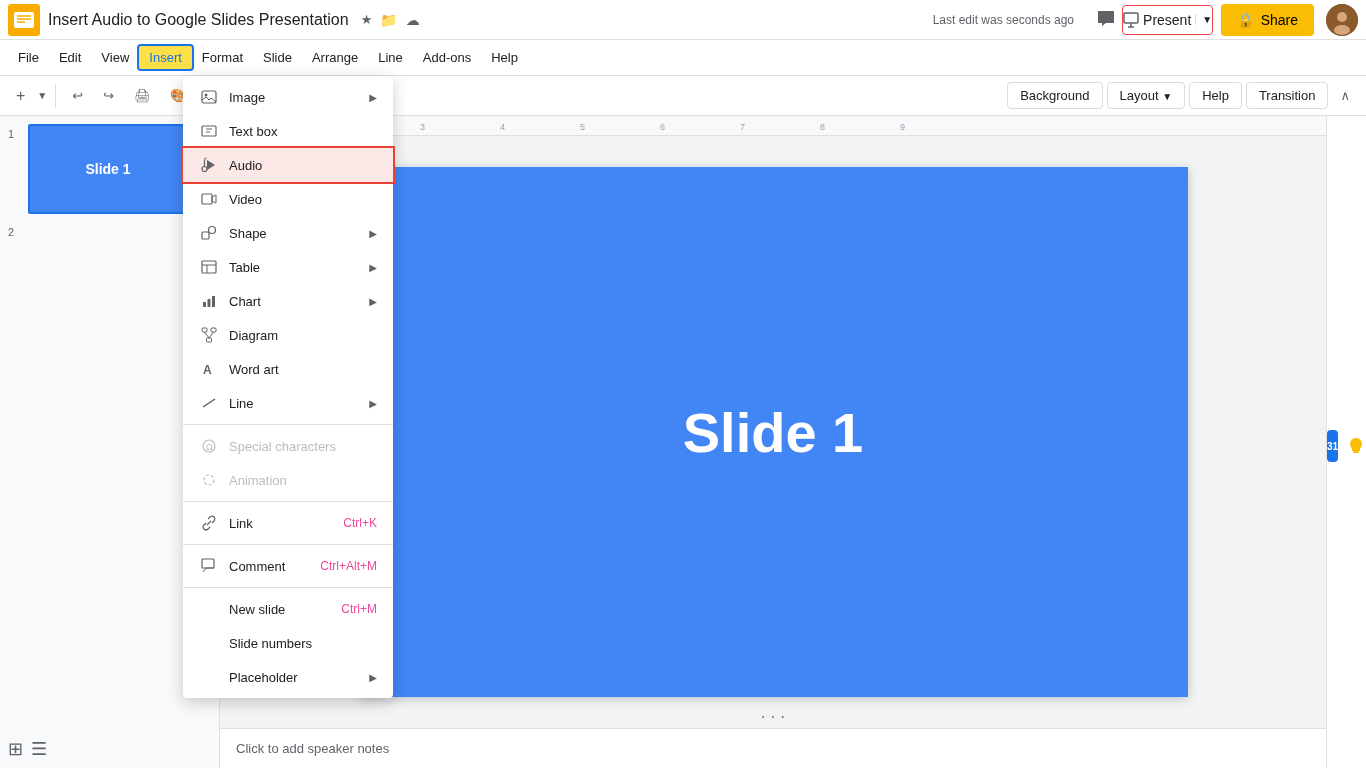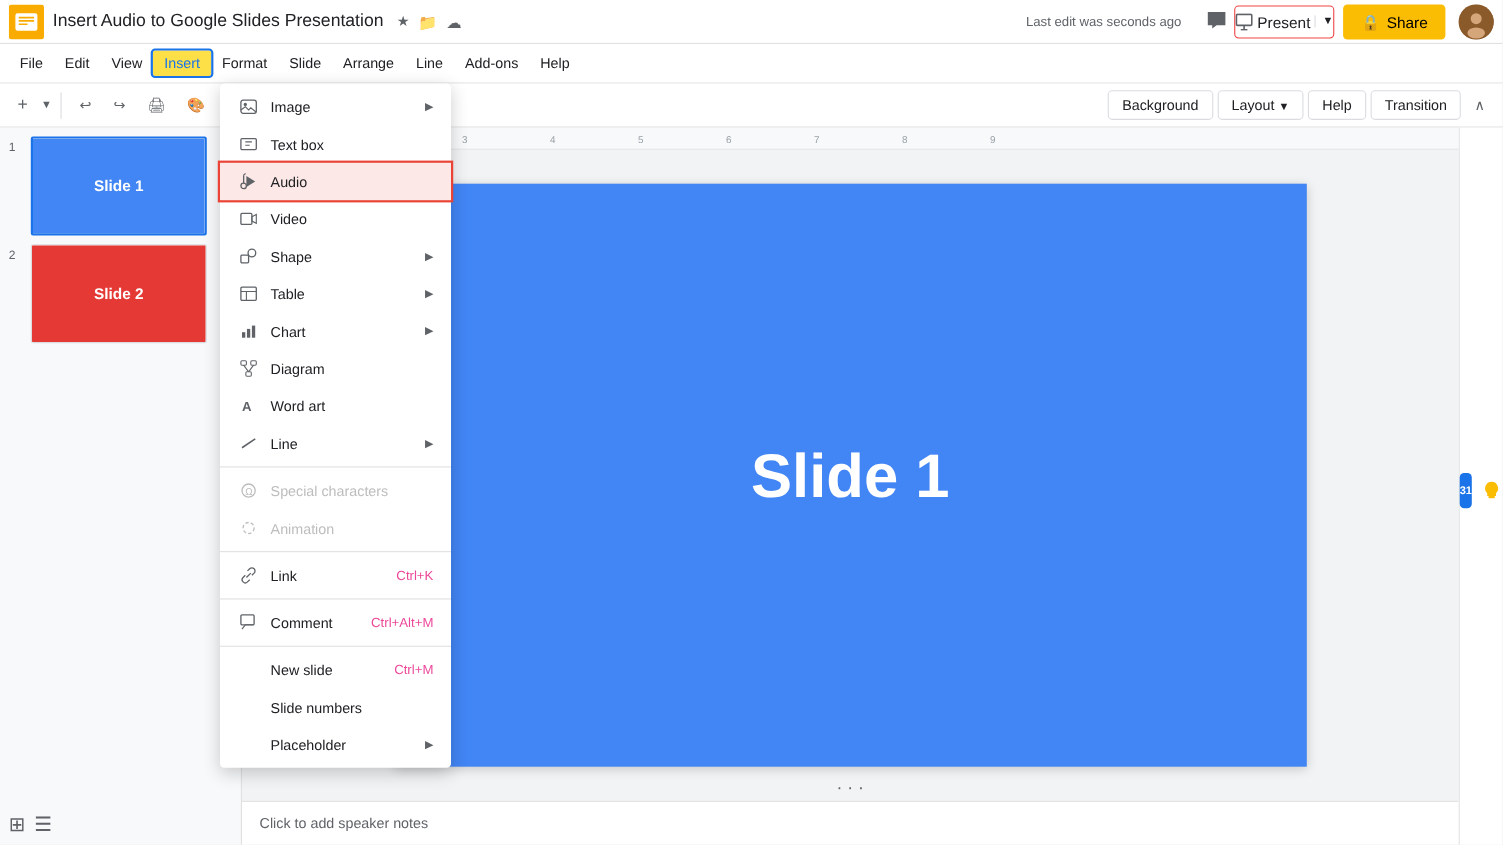--- a/index.html
+++ b/index.html
@@ -101,21 +101,21 @@
 
     
     #right-sidebar {
       width: 40px; background: #fff; border-left: 1px solid #e0e0e0;
       display: flex; flex-direction: row; align-items: center; padding-top: 8px; gap: 8px;
     }
     .sidebar-icon { width: 32px; height: 32px; display: flex; align-items: center; justify-content: center; cursor: pointer; border-radius: 4px; color: #1a73e8; }
 
     
     #insert-menu {
-      position: absolute; top: 76px; left: 200px; width: 210px;
+      position: absolute; top: 76px; left: 183px; width: 210px;
       background: #fff; border-radius: 4px; box-shadow: 0 4px 16px rgba(0,0,0,0.2);
       z-index: 1000; padding: 4px 0;
     }
     .menu-divider { height: 1px; background: #e0e0e0; margin: 4px 0; }
     .drop-item {
       display: flex; align-items: center; padding: 7px 16px; cursor: pointer;
       font-size: 13px; color: #202124; position: relative; white-space: nowrap;
     }
     .drop-item.active-item {
       background: #fce8e6; outline: 2px solid #ea4335;
@@ -223,25 +223,20 @@
     <div class="slide-thumb selected">
       <span class="slide-number">1</span>
       <div class="slide-thumbnail">
         <div class="slide-1-bg" style="background:#4285f4;">
           <span class="slide-1-text">Slide 1</span>
         </div>
       </div>
     </div>
     <div class="slide-thumb">
       <span class="slide-number">2</span>
-      <div class="slide-thumbnail">
-        <div class="slide-2-bg" style="background:#e53935;">
-          <span class="slide-1-text">Slide 2</span>
-        </div>
-      </div>
     </div>
 
     <div style="position:absolute;bottom:8px;left:8px;display:flex;gap:8px;">
       <button style="border:none;background:none;cursor:pointer;font-size:18px;color:#5f6368;">⊞</button>
       <button style="border:none;background:none;cursor:pointer;font-size:18px;color:#5f6368;">☰</button>
     </div>
   </div>
 
   <div id="canvas-area">
 

